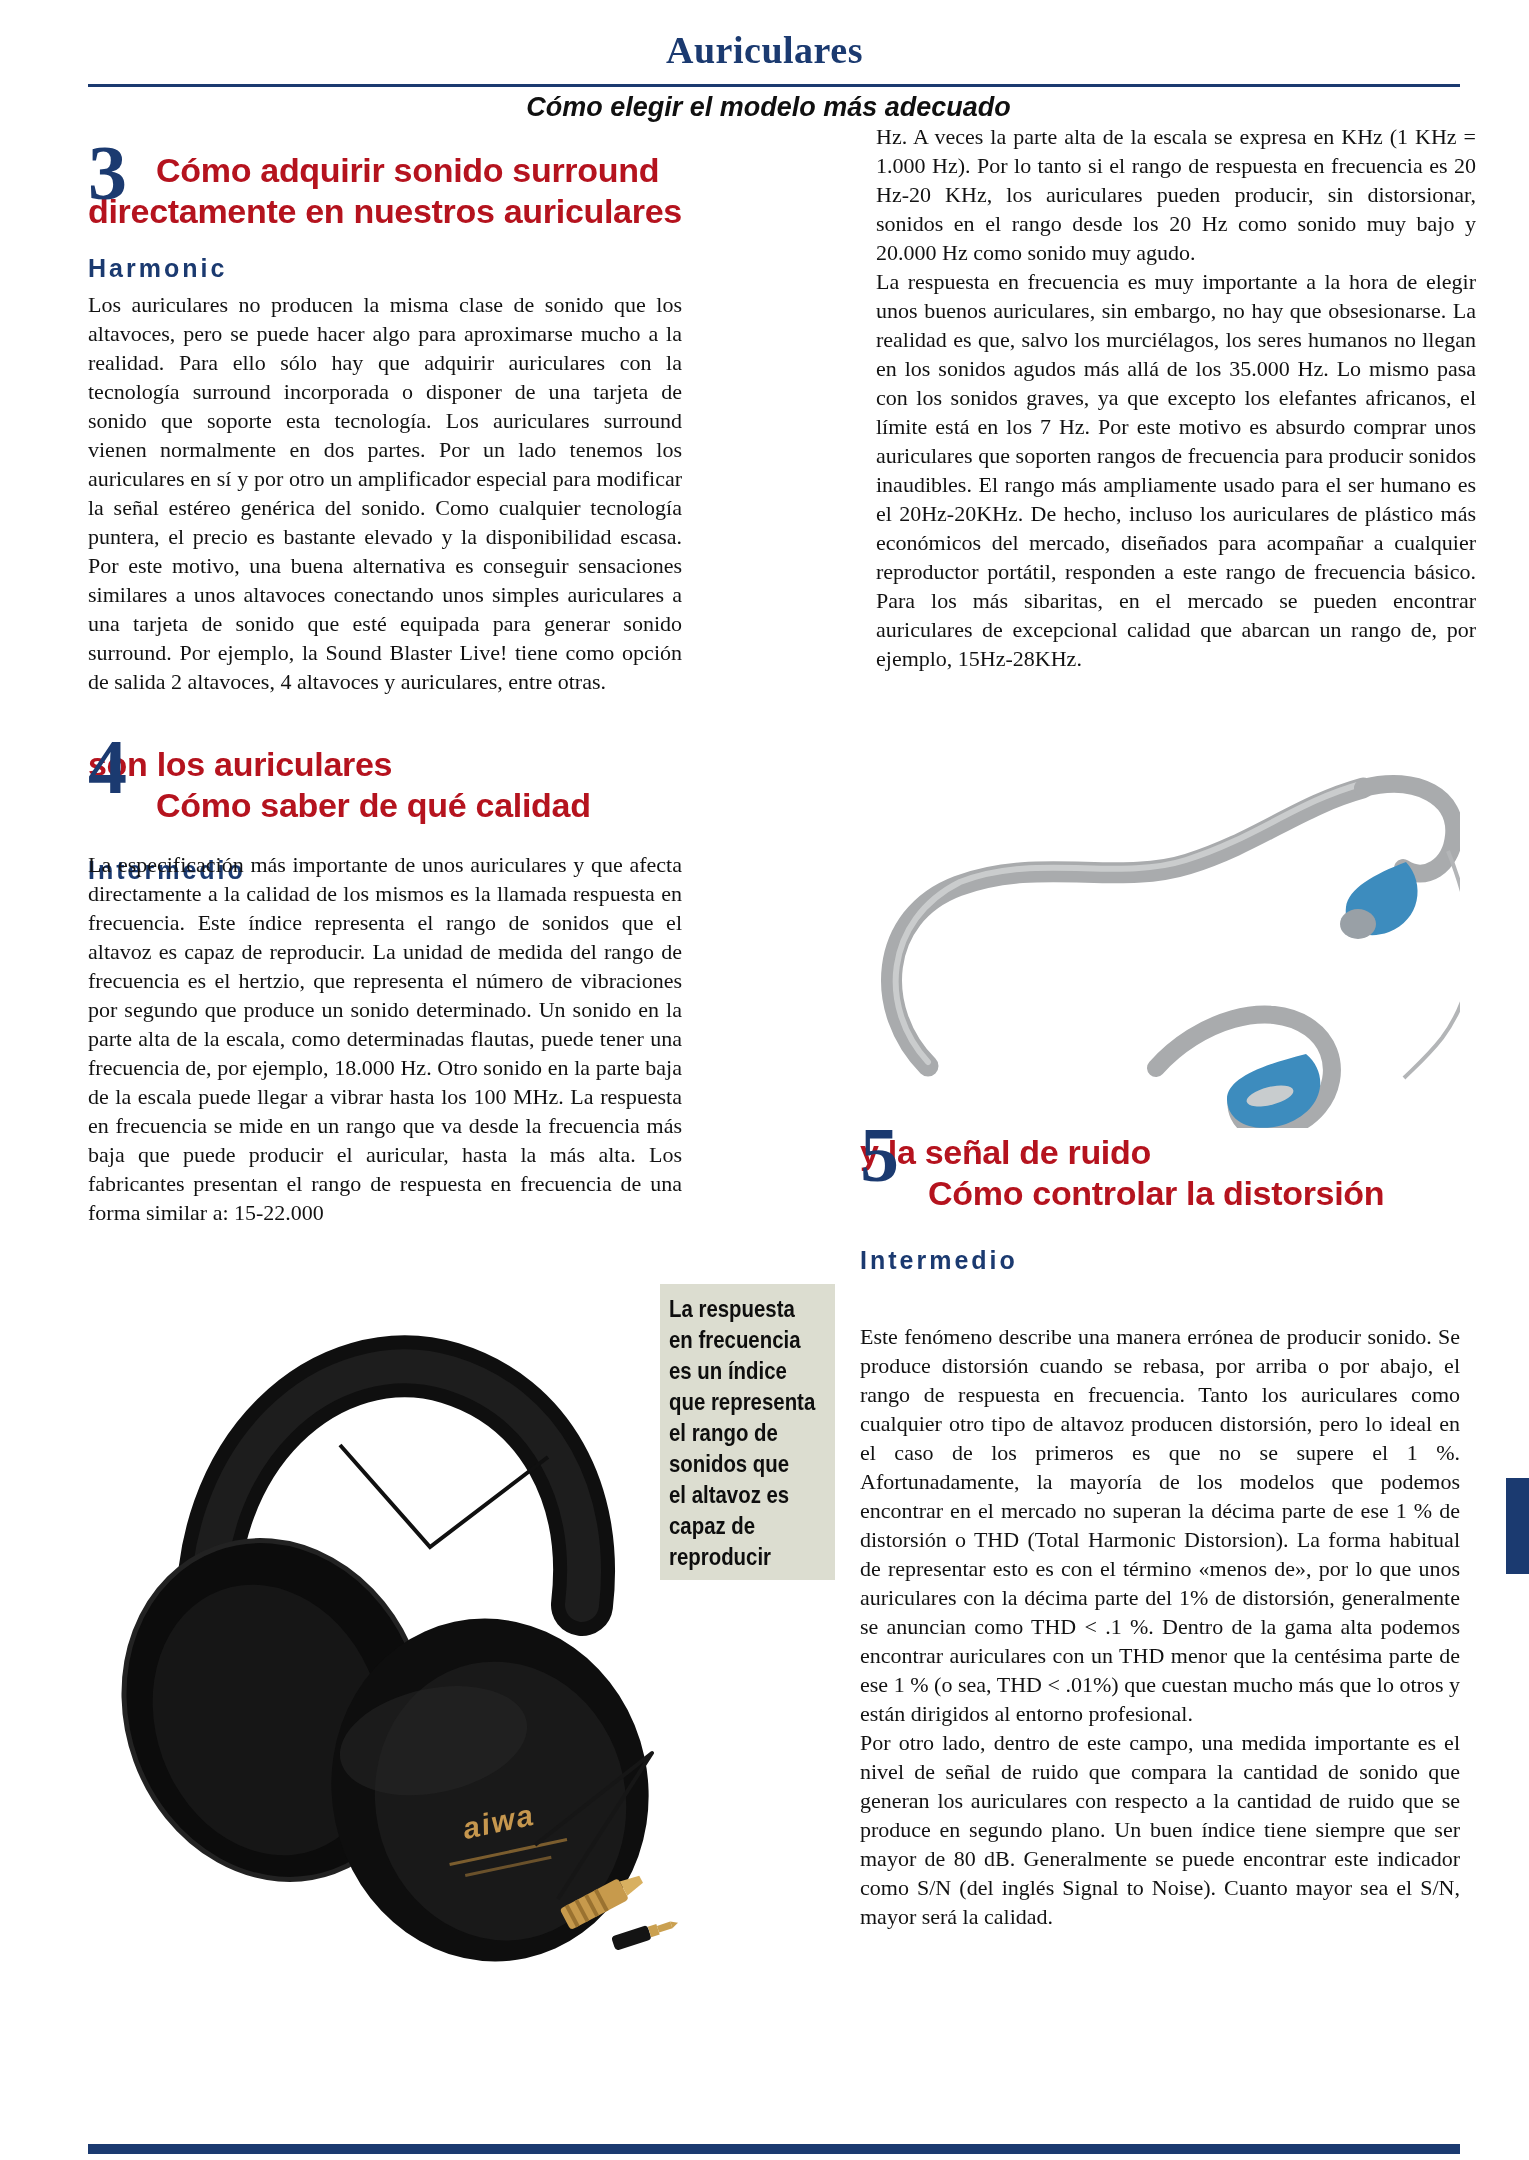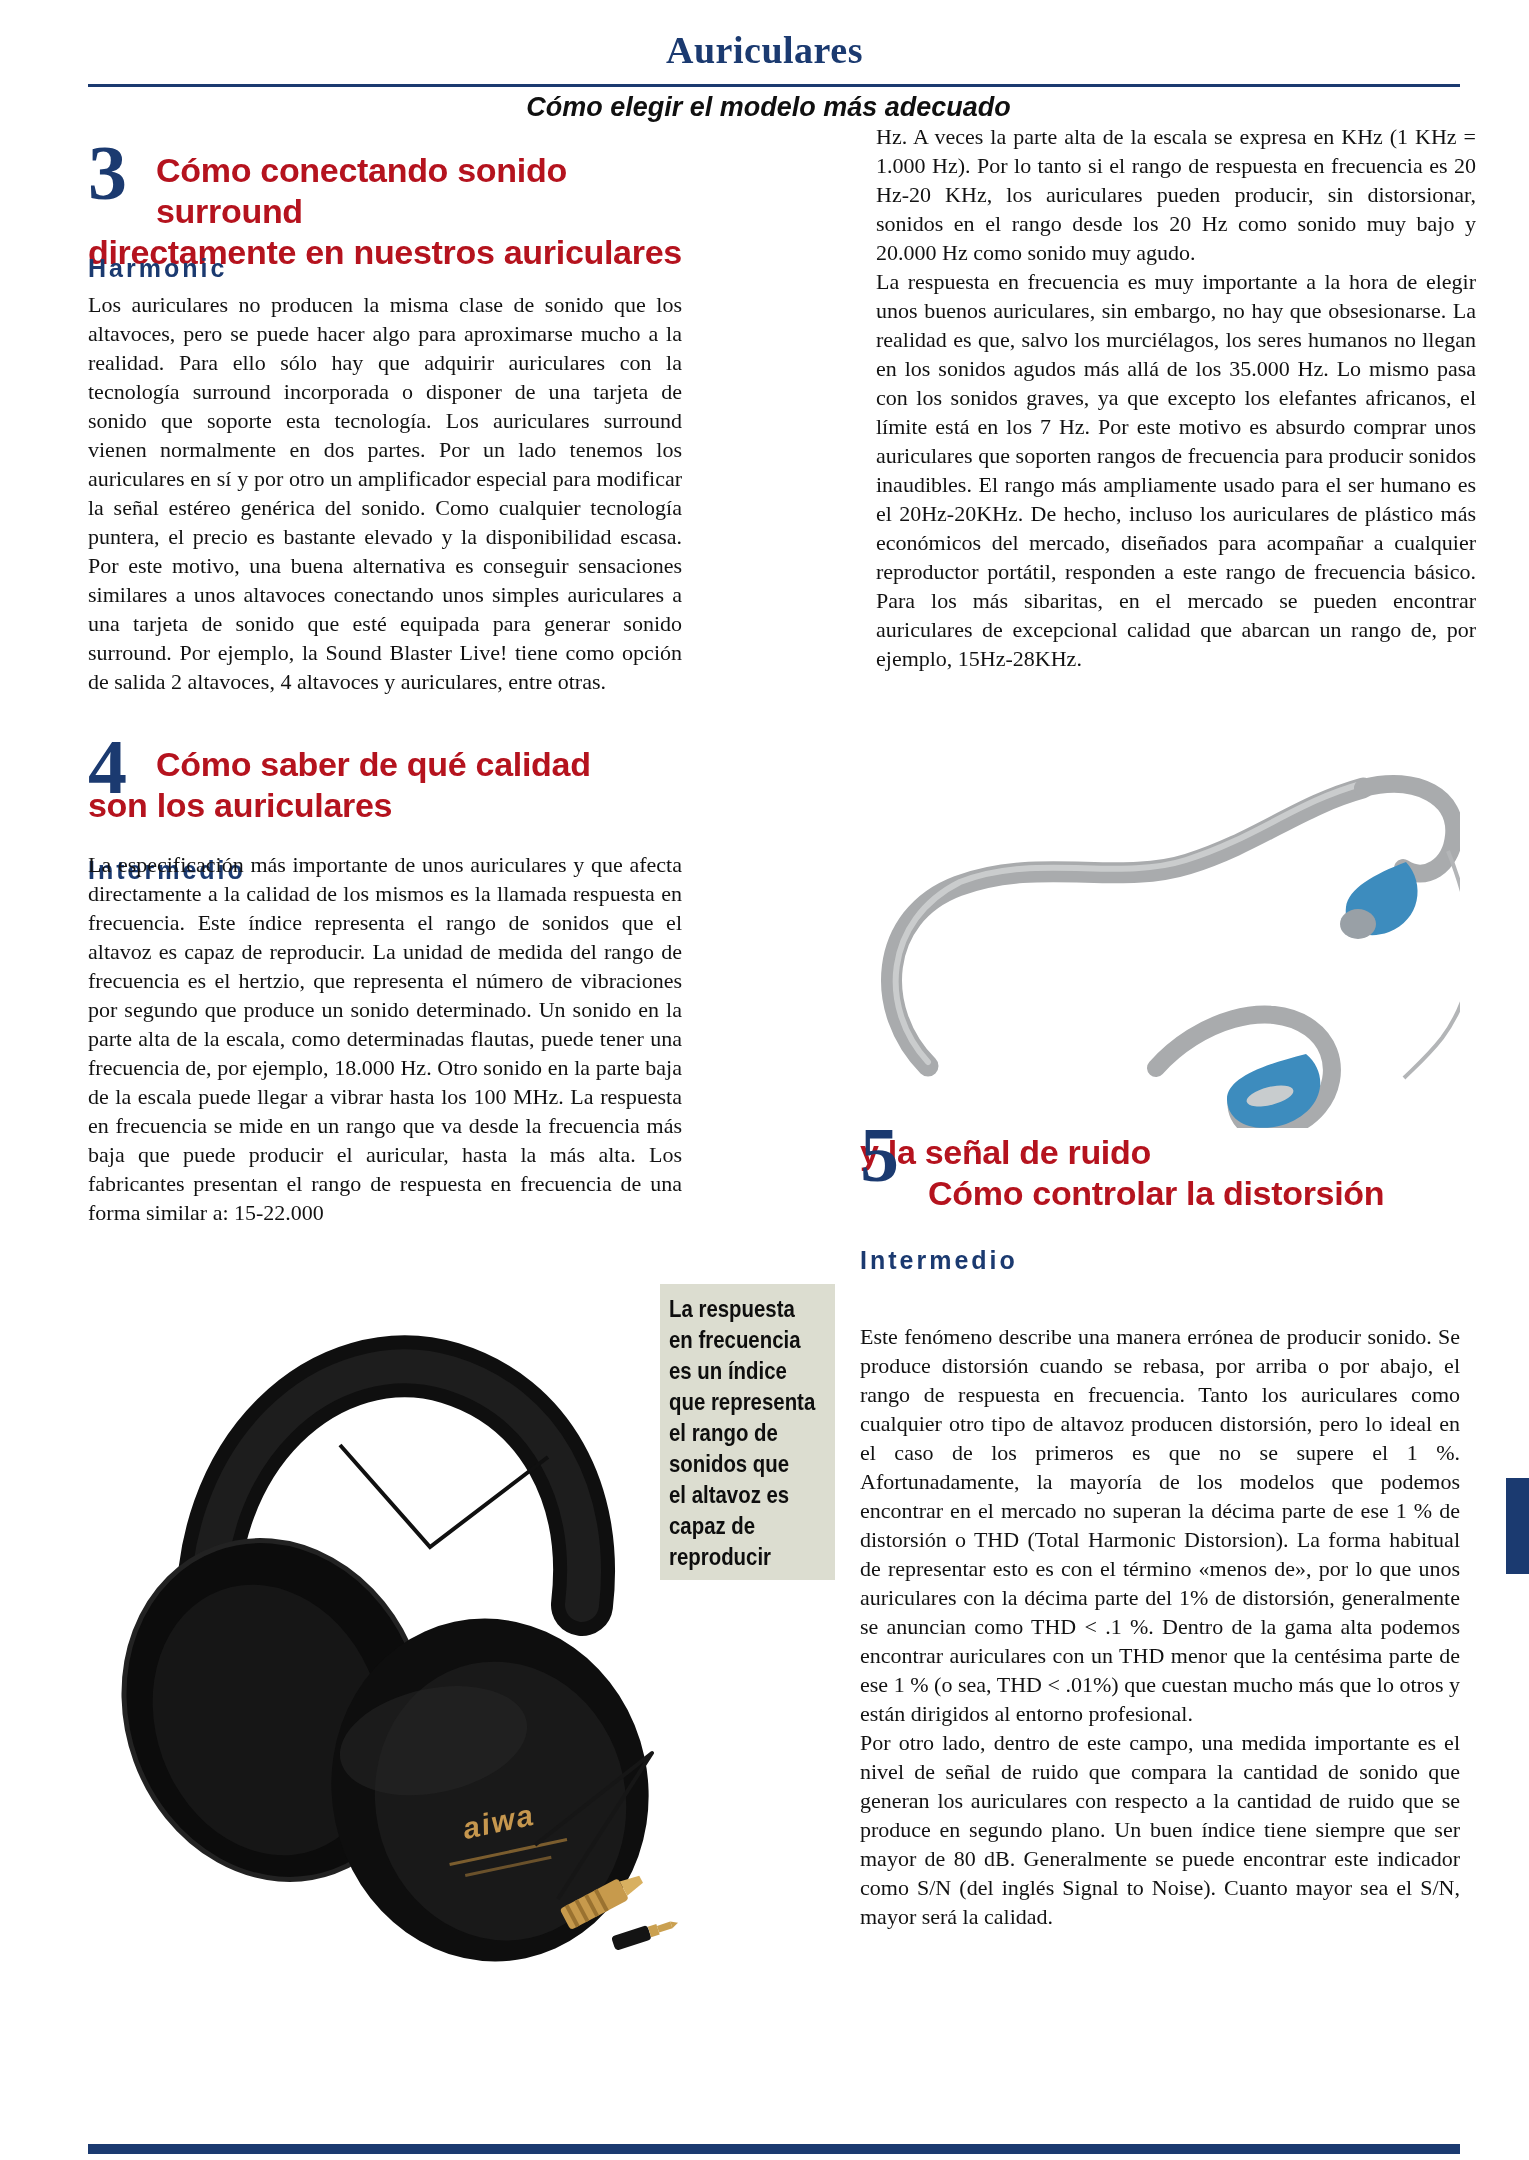--- a/index.html
+++ b/index.html
@@ -63,32 +63,32 @@
 </style>
 </head>
 <body>
 
 <div class="abs page-title">Auriculares</div>
 <div class="abs head-rule"></div>
 <div class="abs page-subtitle">Cómo elegir el modelo más adecuado</div>
 
 <div class="abs sec-head" style="left:88px;top:150px;">
   <span class="sec-num">3</span>
-  <span class="sec-line l1">Cómo conectando sonido surround</span>
+  <span class="sec-line l1">Cómo adquirir sonido surround</span>
   <span class="sec-line">directamente en nuestros auriculares</span>
 </div>
 <div class="abs sec-level" style="left:88px;top:254px;">Harmonic</div>
 <div class="abs body-text" style="left:88px;top:290px;width:594px;">
   <p>Los auriculares no producen la misma clase de sonido que los altavoces, pero se puede hacer algo para aproximarse mucho a la realidad. Para ello sólo hay que adquirir auriculares con la tecnología surround incorporada o disponer de una tarjeta de sonido que soporte esta tecnología. Los auriculares surround vienen normalmente en dos partes. Por un lado tenemos los auriculares en sí y por otro un amplificador especial para modificar la señal estéreo genérica del sonido. Como cualquier tecnología puntera, el precio es bastante elevado y la disponibilidad escasa. Por este motivo, una buena alternativa es conseguir sensaciones similares a unos altavoces conectando unos simples auriculares a una tarjeta de sonido que esté equipada para generar sonido surround. Por ejemplo, la Sound Blaster Live! tiene como opción de salida 2 altavoces, 4 altavoces y auriculares, entre otras.</p>
 </div>
 
 <div class="abs sec-head" style="left:88px;top:744px;">
   <span class="sec-num">4</span>
+  <span class="sec-line">son los auriculares</span>
   <span class="sec-line l1">Cómo saber de qué calidad</span>
-  <span class="sec-line">son los auriculares</span>
 </div>
 <div class="abs sec-level" style="left:88px;top:856px;">Intermedio</div>
 <div class="abs body-text" style="left:88px;top:850px;width:594px;">
   <p>La especificación más importante de unos auriculares y que afecta directamente a la calidad de los mismos es la llamada respuesta en frecuencia. Este índice representa el rango de sonidos que el altavoz es capaz de reproducir. La unidad de medida del rango de frecuencia es el hertzio, que representa el número de vibraciones por segundo que produce un sonido determinado. Un sonido en la parte alta de la escala, como determinadas flautas, puede tener una frecuencia de, por ejemplo, 18.000 Hz. Otro sonido en la parte baja de la escala puede llegar a vibrar hasta los 100 MHz. La respuesta en frecuencia se mide en un rango que va desde la frecuencia más baja que puede producir el auricular, hasta la más alta. Los fabricantes presentan el rango de respuesta en frecuencia de una forma similar a: 15-22.000</p>
 </div>
 
 <div class="abs pull-quote">
   <div class="pull-quote-text">La respuesta
 en frecuencia
 es un índice

